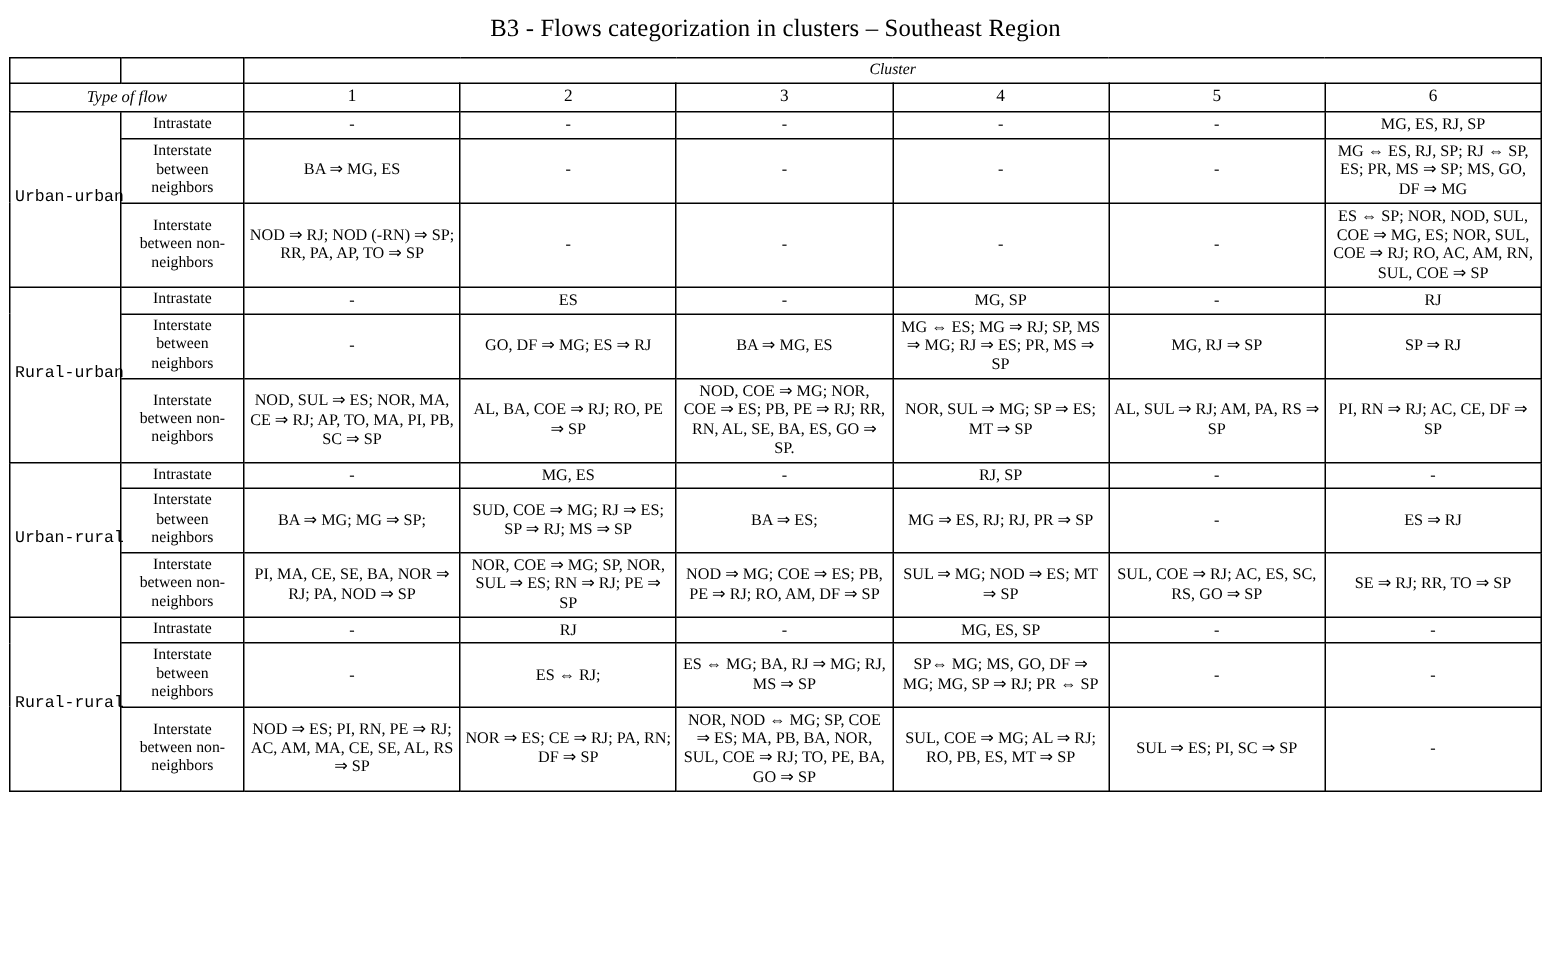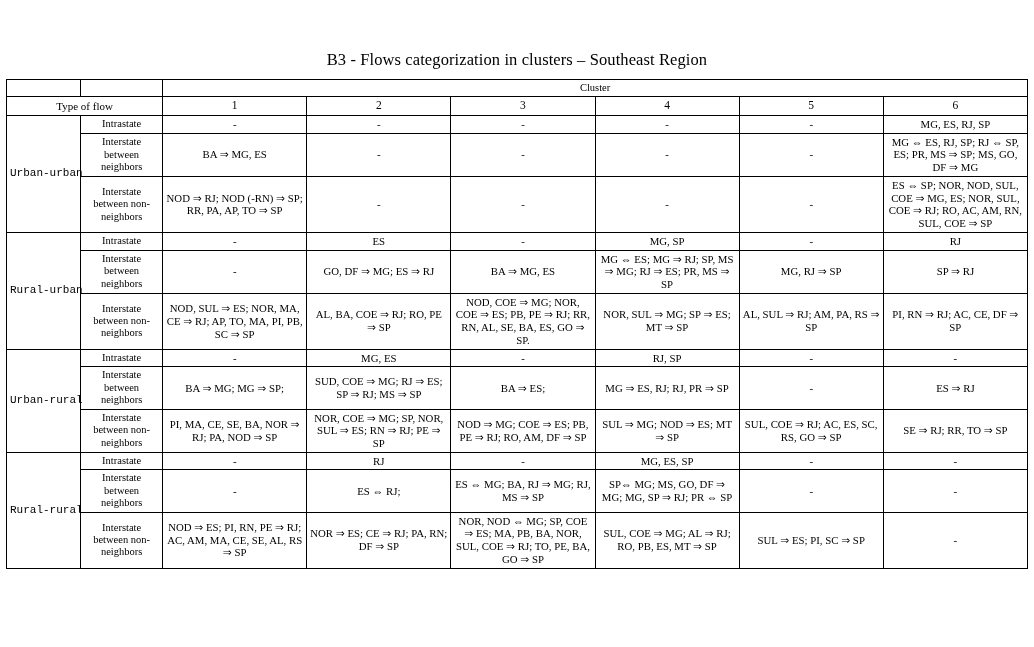--- a/index.html
+++ b/index.html
@@ -13,21 +13,20 @@
     font-family: "Liberation Serif", serif;
     color: #000000;
     overflow: hidden;
   }
   .page {
     width: 1034px;
     height: 486px;
     position: relative;
     box-sizing: border-box;
     padding: 0 6px;
-    margin-top: 41px;
   }
   .doc-title {
     text-align: center;
     font-size: 16.5px;
     font-family: "Liberation Serif", serif;
     padding-top: 9px;
     padding-bottom: 9px;
     letter-spacing: 0.1px;
   }
   table.matrix {
@@ -44,28 +43,30 @@
     padding: 2px 3px;
     font-weight: normal;
     line-height: 1.18;
   }
   
   table.matrix {
     border-top: 1.6px solid #000;
     border-bottom: 1.6px solid #000;
   }
   .hdr-cluster {
+    font-style: italic;
     font-size: 10.5px;
     border-left: 1px solid #000;
     border-right: 1px solid #000;
     border-top: none;
     border-bottom: 1px solid #000;
     padding: 1px 0 2px 0;
   }
   .hdr-typeofflow {
+    font-style: italic;
     font-size: 11px;
     border: none;
     border-bottom: 1px solid #000;
     text-align: center;
   }
   .hdr-num {
     border: 1px solid #000;
     border-top: none;
     font-size: 11.5px;
     padding: 1px 0 2px 0;

